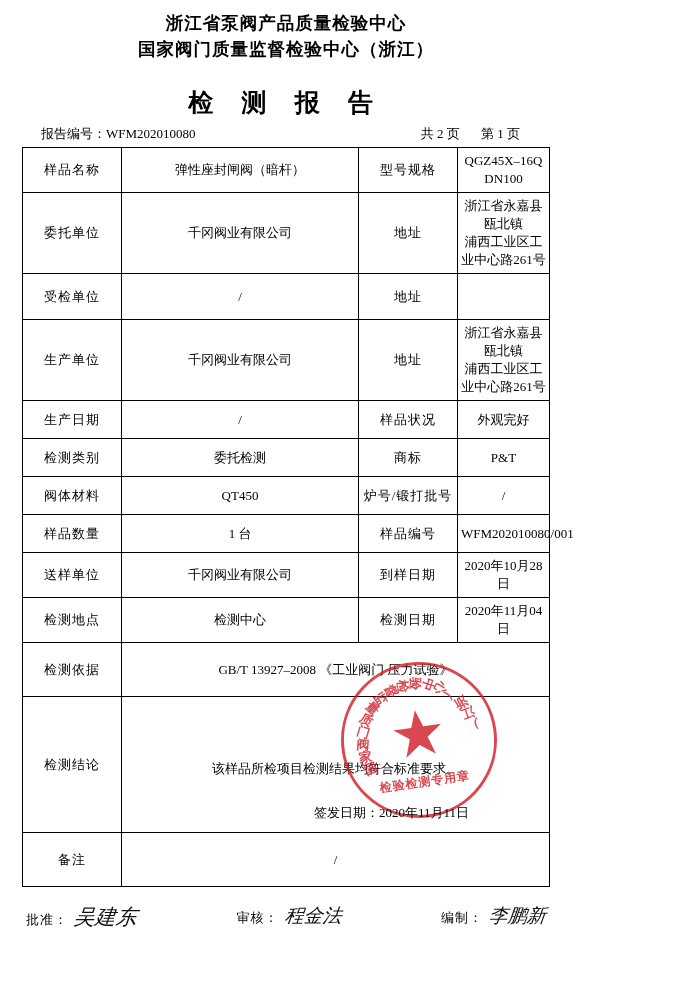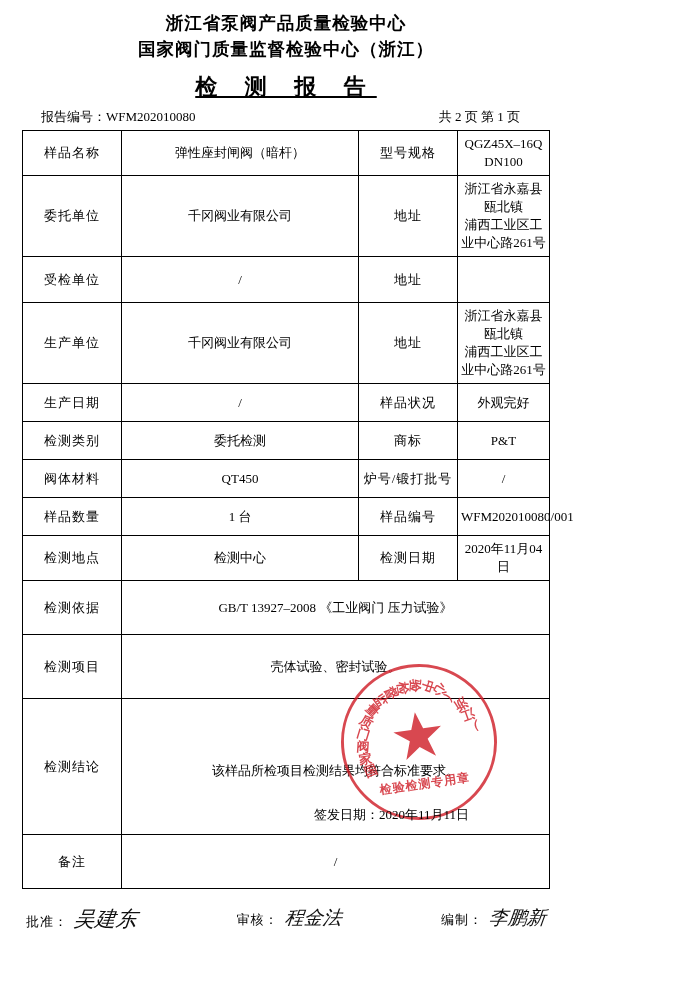--- a/index.html
+++ b/index.html
@@ -25,44 +25,44 @@
   .title-block {
     text-align: center;
   }
   .title-line {
     font-size: 17.5px;
     font-weight: bold;
     letter-spacing: 1px;
     line-height: 26px;
   }
   .report-title {
-    font-size: 22px;
+    font-size: 25px;
     font-weight: bold;
     letter-spacing: 11px;
-    margin-top: 10px;
+    margin-top: 24px;
     margin-bottom: 6px;
     text-align: center;
-    text-decoration: underline;
   }
   .meta-row {
     display: flex;
     justify-content: space-between;
     font-size: 13px;
     padding: 0 4px 4px 4px;
     align-items: flex-end;
   }
   .meta-left {
     white-space: nowrap;
     margin-left: 15px;
   }
   .meta-right {
     white-space: nowrap;
     padding-right: 26px;
   }
   .meta-right span {
+    margin-left: 18px;
   }
   table.main {
     border-collapse: collapse;
     width: 100%;
     table-layout: fixed;
     border-radius: 31px;
   }
   table.main td {
     border: 1px solid #000000;
     font-size: 13px;
@@ -268,32 +268,34 @@
         <td class="label2">炉号/锻打批号</td>
         <td class="val2">/</td>
       </tr>
       <tr class="h-tall">
         <td class="label">样品数量</td>
         <td class="val1">1 台</td>
         <td class="label2">样品编号</td>
         <td class="val2">WFM202010080/001</td>
       </tr>
       <tr class="h-tall">
+        <td class="label">送样单位</td>
+        <td class="val1">千冈阀业有限公司</td>
+        <td class="label2">到样日期</td>
+        <td class="val2">2020年10月28日</td>
+      </tr>
+      <tr class="h-tall">
         <td class="label">检测地点</td>
         <td class="val1">检测中心</td>
         <td class="label2">检测日期</td>
         <td class="val2">2020年11月04日</td>
       </tr>
       <tr class="h-basis">
         <td class="label">检测依据</td>
         <td colspan="3">GB/T 13927–2008 《工业阀门 压力试验》</td>
-      </tr>
-      <tr class="h-items">
-        <td class="label">检测项目</td>
-        <td colspan="3" class="left-text">壳体试验、密封试验。</td>
       </tr>
       <tr class="h-concl">
         <td class="label">检测结论</td>
         <td colspan="3" class="concl-cell">
           <div class="concl-text">该样品所检项目检测结果均符合标准要求。</div>
 
           <div class="stamp">
             <div class="ring-text">
               <span style="transform: rotate(-104deg) translate(0,-62px) rotate(90deg);">国</span>
               <span style="transform: rotate(-91deg) translate(0,-62px) rotate(90deg);">家</span>

